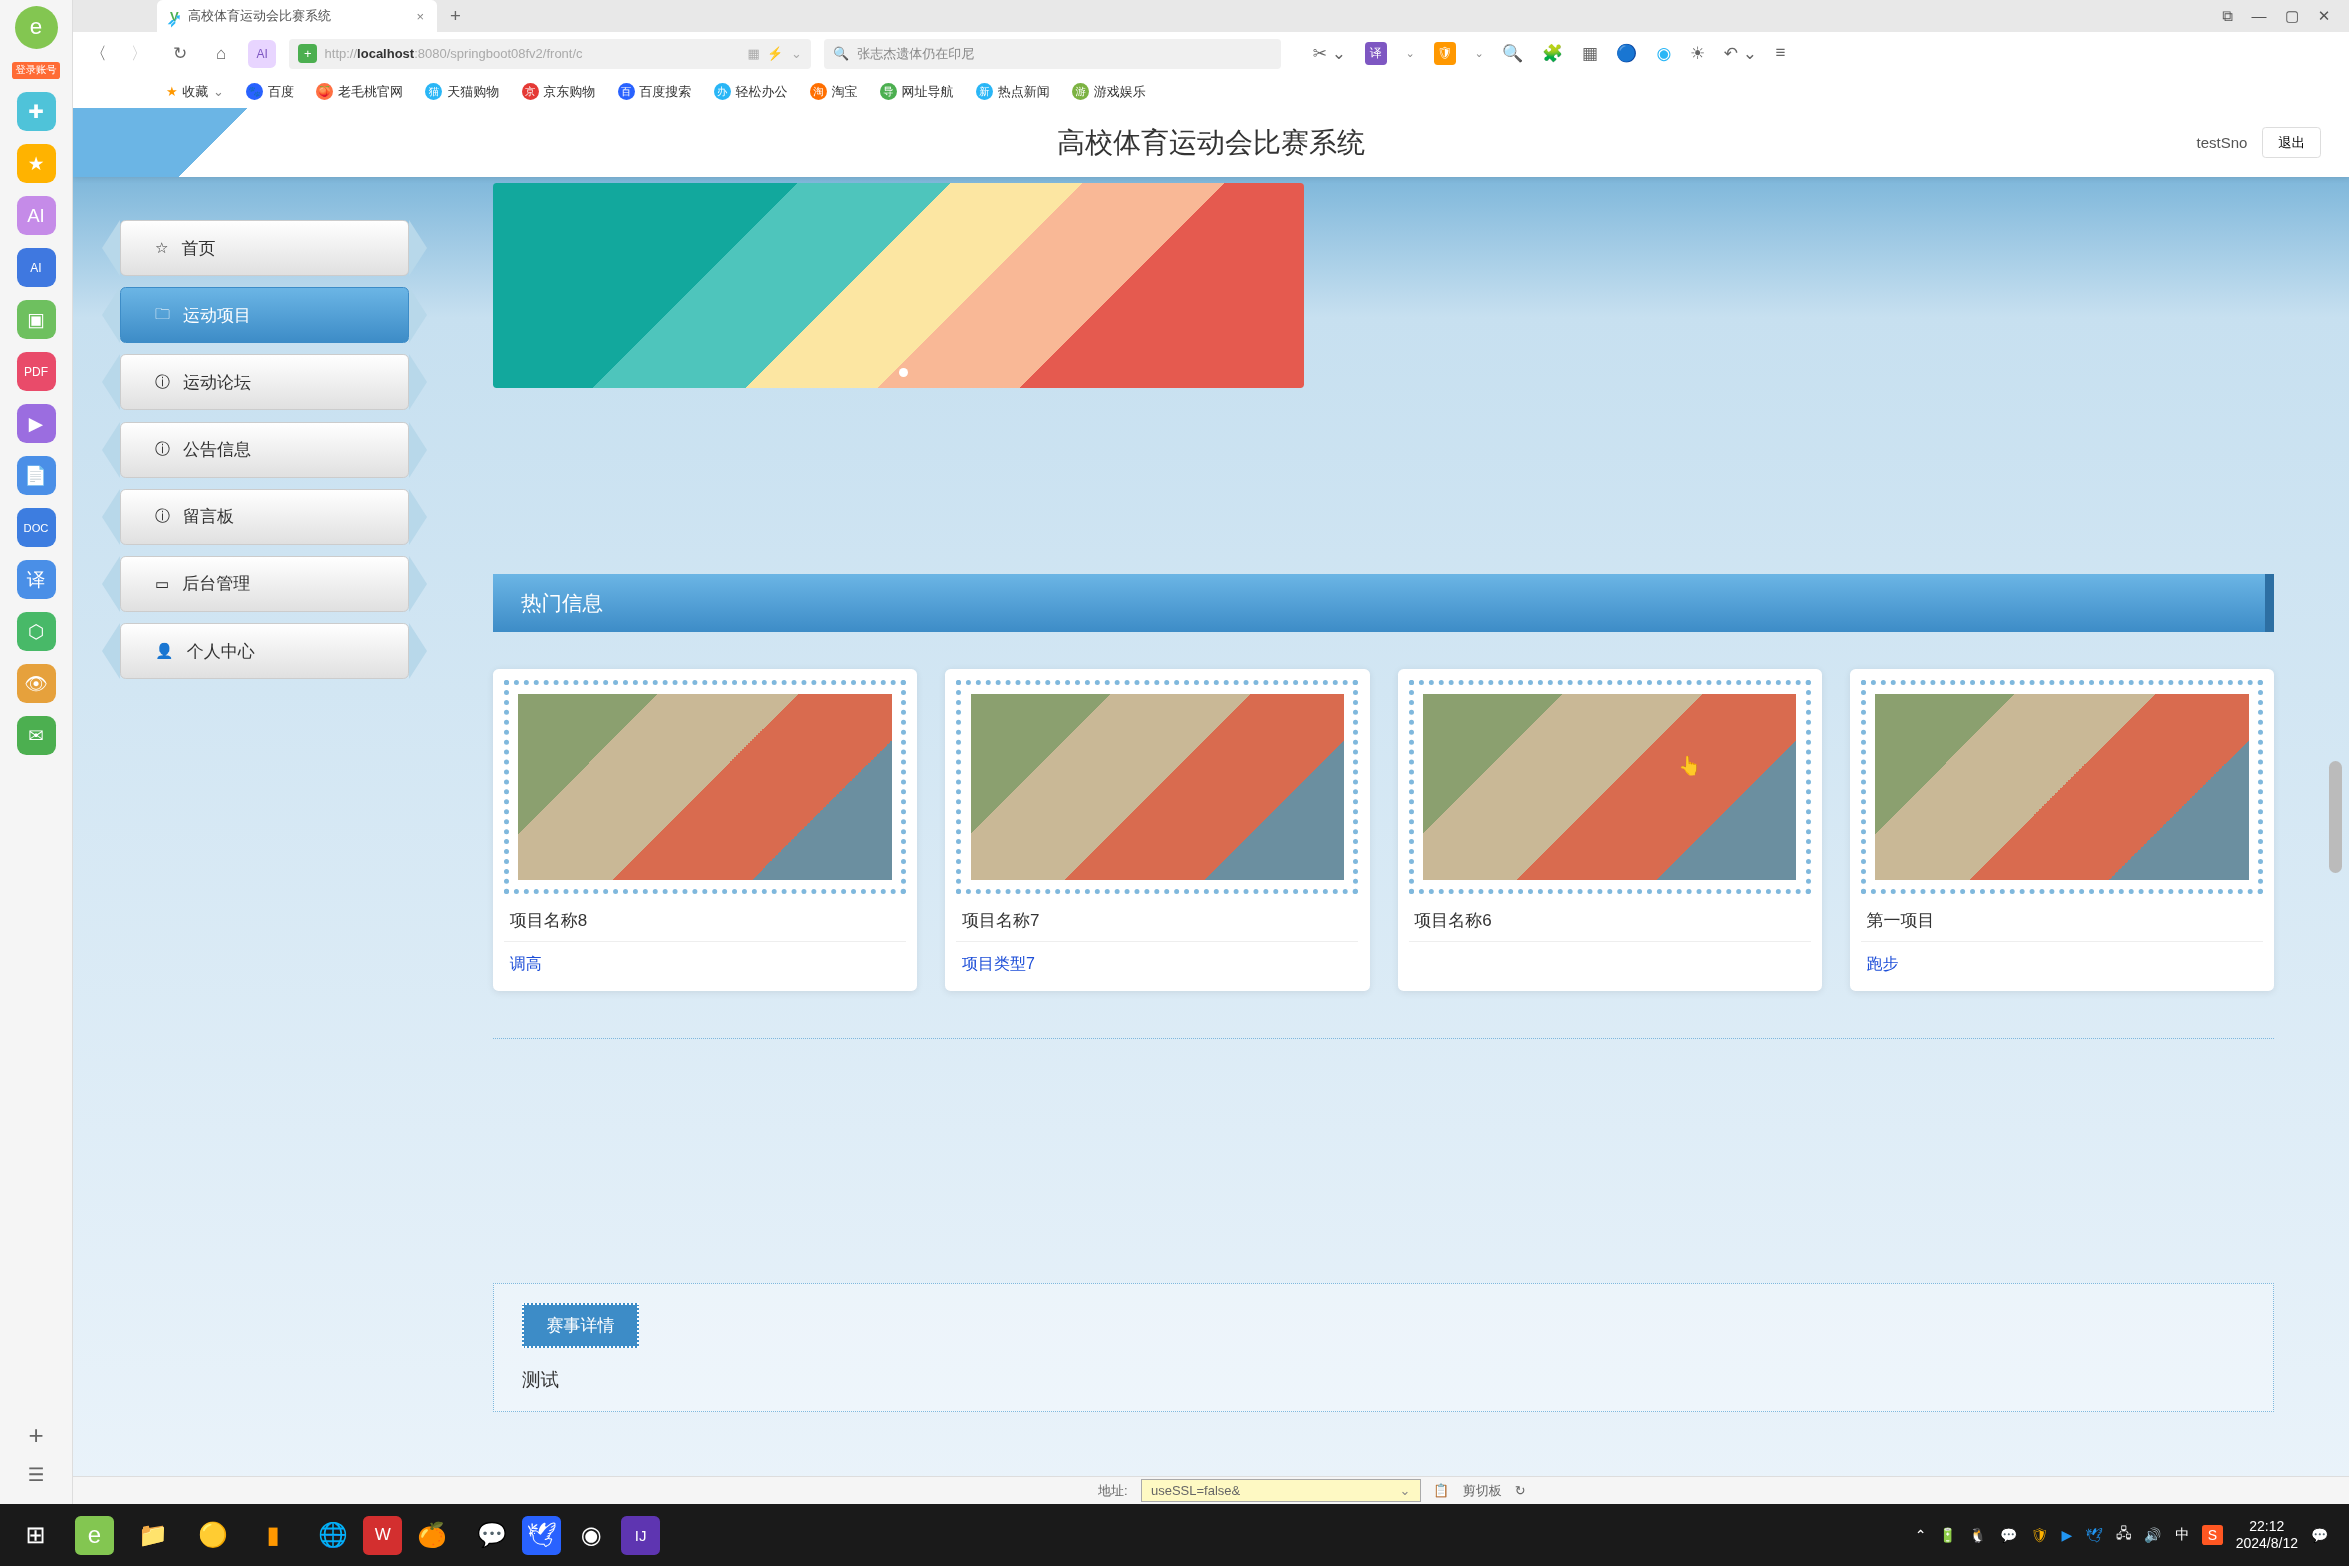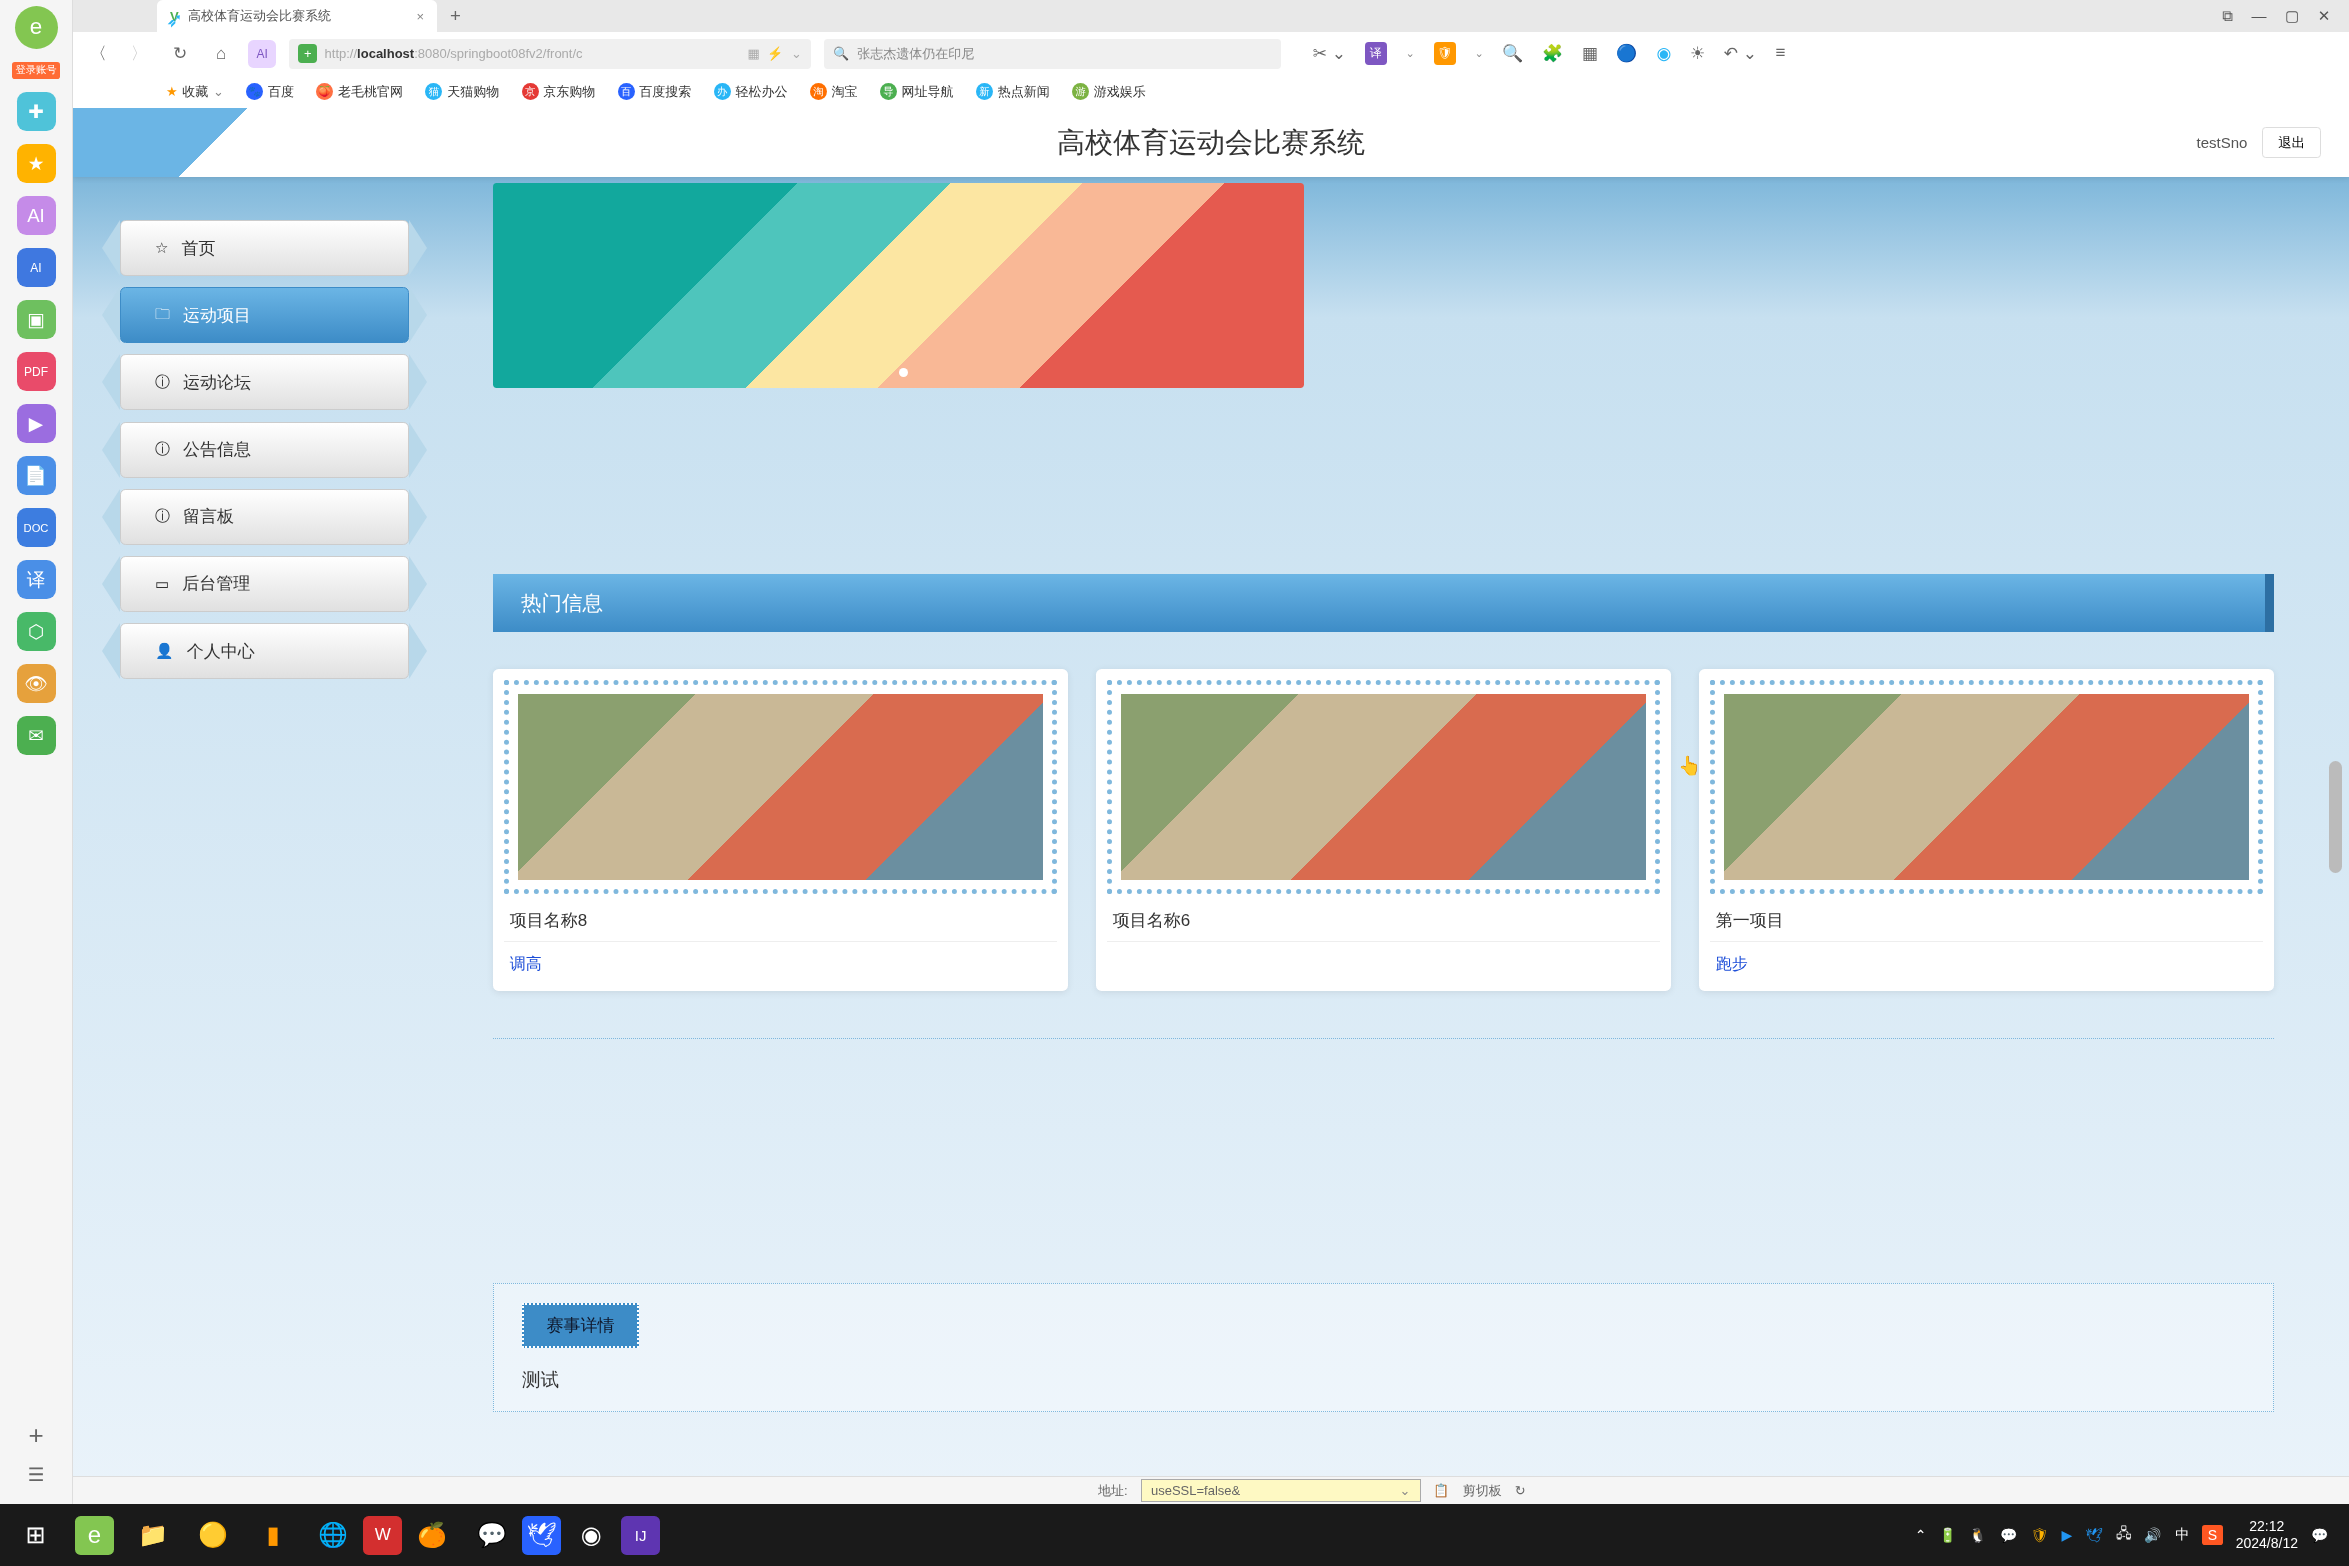--- a/index.html
+++ b/index.html
@@ -68,21 +68,21 @@
 .hot-header { height: 58px; background: linear-gradient(180deg, #6bb5e5 0%, #3d8cc7 100%); display: flex; align-items: center; padding-left: 28px; color: #fff; font-size: 20.5px; border-right: 9.3px solid #2d6fa3; }
 .cards { display: flex; gap: 28px; margin-top: 37px; border-bottom: 1.9px dotted #7fb8dd; padding-bottom: 47px; }
 .card { flex: 1; background: #fff; border-radius: 5.6px; padding: 11.2px; box-shadow: 0 1.9px 7.5px rgba(0,0,0,.08); }
 .card-img { width: 100%; height: 214px; border: 5.6px dotted #7fb8dd; padding: 9.3px; }
 .card-img-inner { width: 100%; height: 100%; background: linear-gradient(135deg, #8ba06f 25%, #c9b896 25%, #c9b896 50%, #d96b4f 50%, #d96b4f 75%, #6b8fa0 75%); }
 .card-title { font-size: 17px; color: #333; padding: 15px 5.6px 9.3px; border-bottom: 0.9px solid #eee; }
 .card-sub { font-size: 16px; color: #1d4ed8; padding: 11.2px 5.6px 5.6px; }
 
 
 .detail-section { position: absolute; left: 420px; top: 1175px; right: 75px; border: 1.9px dotted #7fb8dd; padding: 18.6px 28px; background: rgba(255,255,255,.3); }
-.detail-tab { display: inline-block; background: #3d8cc7; color: #0f172a; padding: 9.3px 22.4px; font-size: 17px; border: 2.8px dotted #fff; margin-bottom: 18.6px; }
+.detail-tab { display: inline-block; background: #3d8cc7; color: #ffffff; padding: 9.3px 22.4px; font-size: 17px; border: 2.8px dotted #fff; margin-bottom: 18.6px; }
 .detail-text { font-size: 18.6px; color: #333; }
 
 
 .status-bar { position: absolute; bottom: 62px; left: 73px; right: 0; height: 28px; background: #f5f5f5; display: flex; align-items: center; font-size: 13px; color: #666; padding: 0 18.6px 0 1025px; gap: 13px; border-top: 0.9px solid #ddd; }
 .status-input { background: #fef9c3; border: 0.9px solid #aaa; padding: 1.9px 9.3px; width: 280px; height: 22.4px; display: flex; align-items: center; justify-content: space-between; }
 
 .taskbar { position: absolute; bottom: 0; left: 0; right: 0; height: 62px; background: #1a1a1a; display: flex; align-items: center; padding: 0 5.6px; }
 .task-item { width: 60px; height: 52px; display: flex; align-items: center; justify-content: center; font-size: 24px; color: #fff; }
 .task-tray { margin-left: auto; display: flex; align-items: center; gap: 13px; color: #fff; font-size: 14px; padding-right: 15px; }
 .task-time { text-align: center; line-height: 1.2; }
@@ -257,20 +257,27 @@
 
   <div class="hot-section">
     <div class="hot-header">热门信息</div>
     <div class="cards">
       <div class="card">
         <div class="card-img">
             <div class="card-img-inner"></div>
           </div>
         <div class="card-title">项目名称8</div>
         <div class="card-sub">调高</div>
+      </div>
+      <div class="card">
+        <div class="card-img">
+            <div class="card-img-inner"></div>
+          </div>
+        <div class="card-title">项目名称7</div>
+        <div class="card-sub">项目类型7</div>
       </div>
       <div class="card">
         <div class="card-img">
             <div class="card-img-inner"></div>
           </div>
         <div class="card-title">项目名称6</div>
       </div>
       <div class="card">
         <div class="card-img">
             <div class="card-img-inner"></div>

